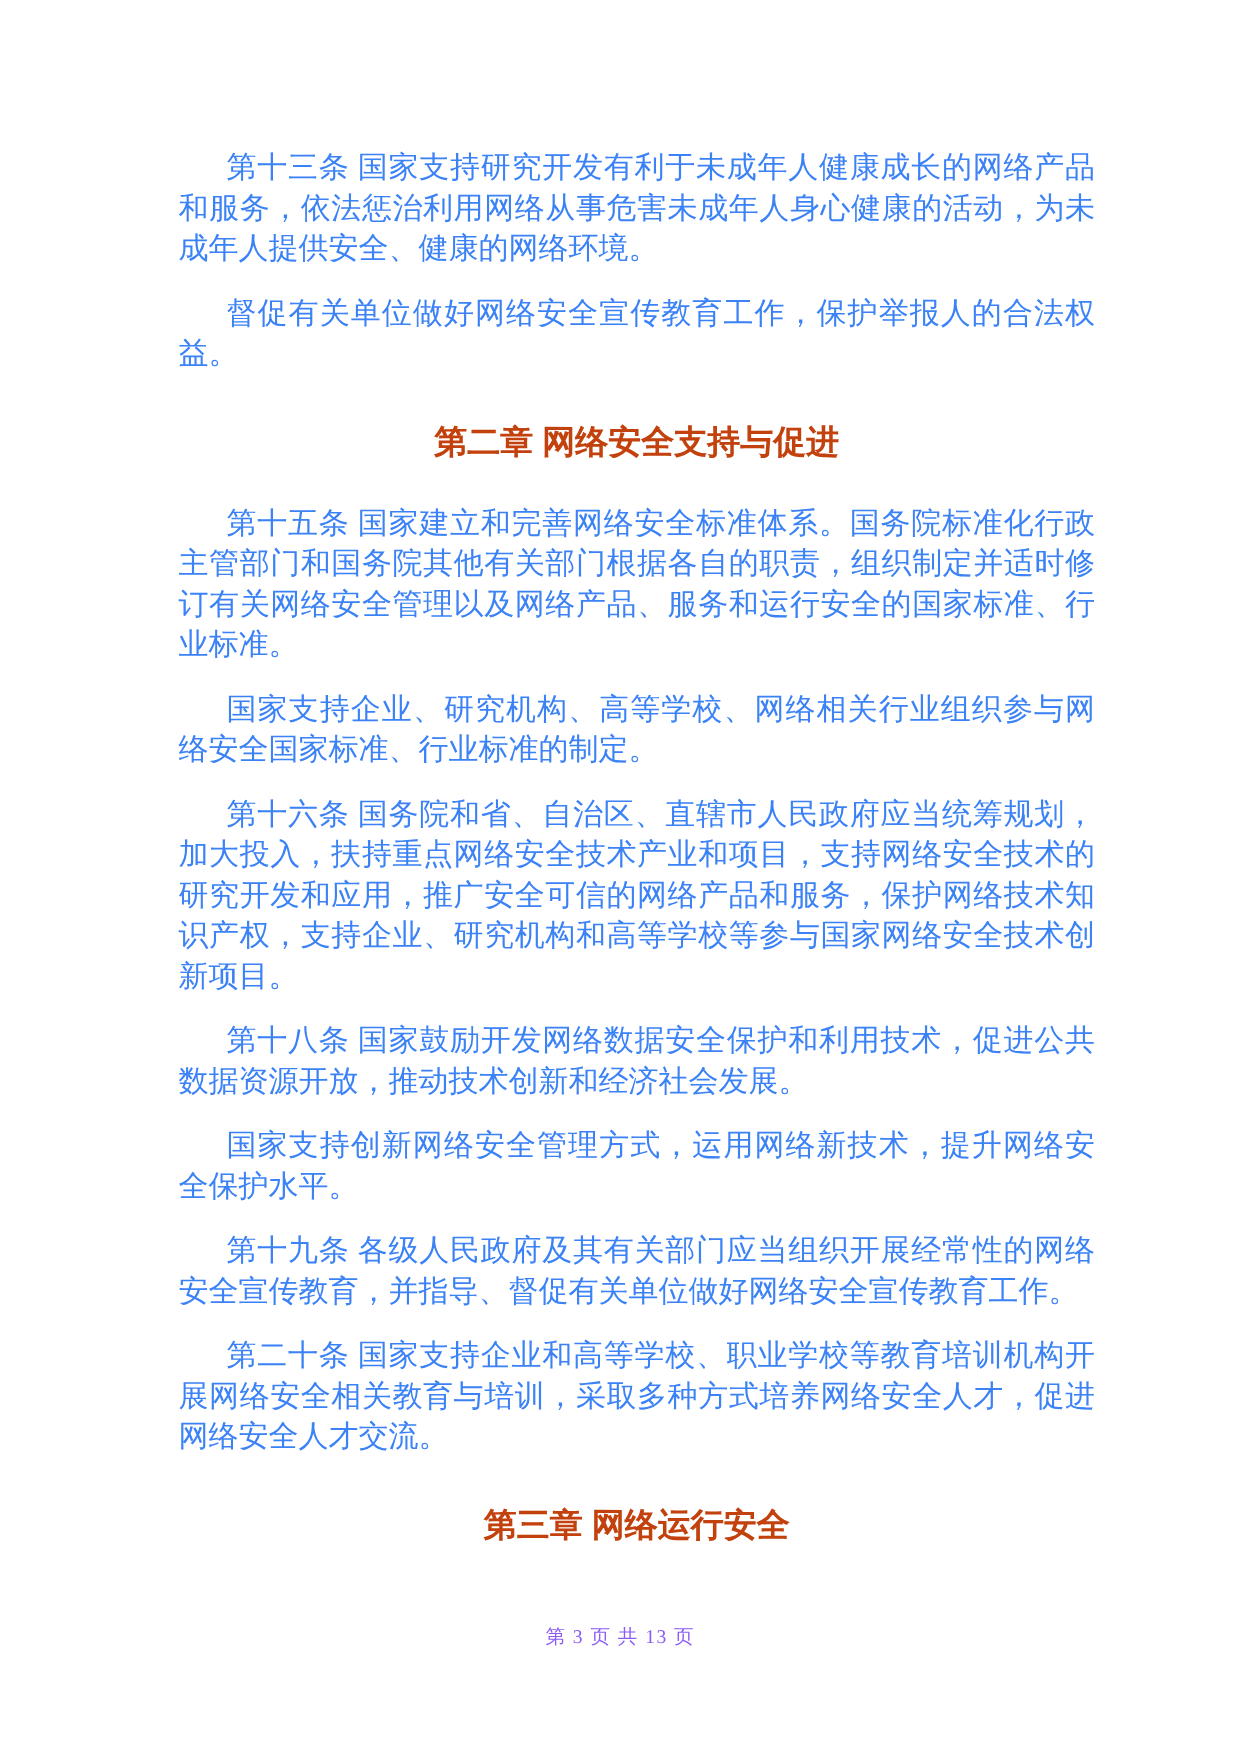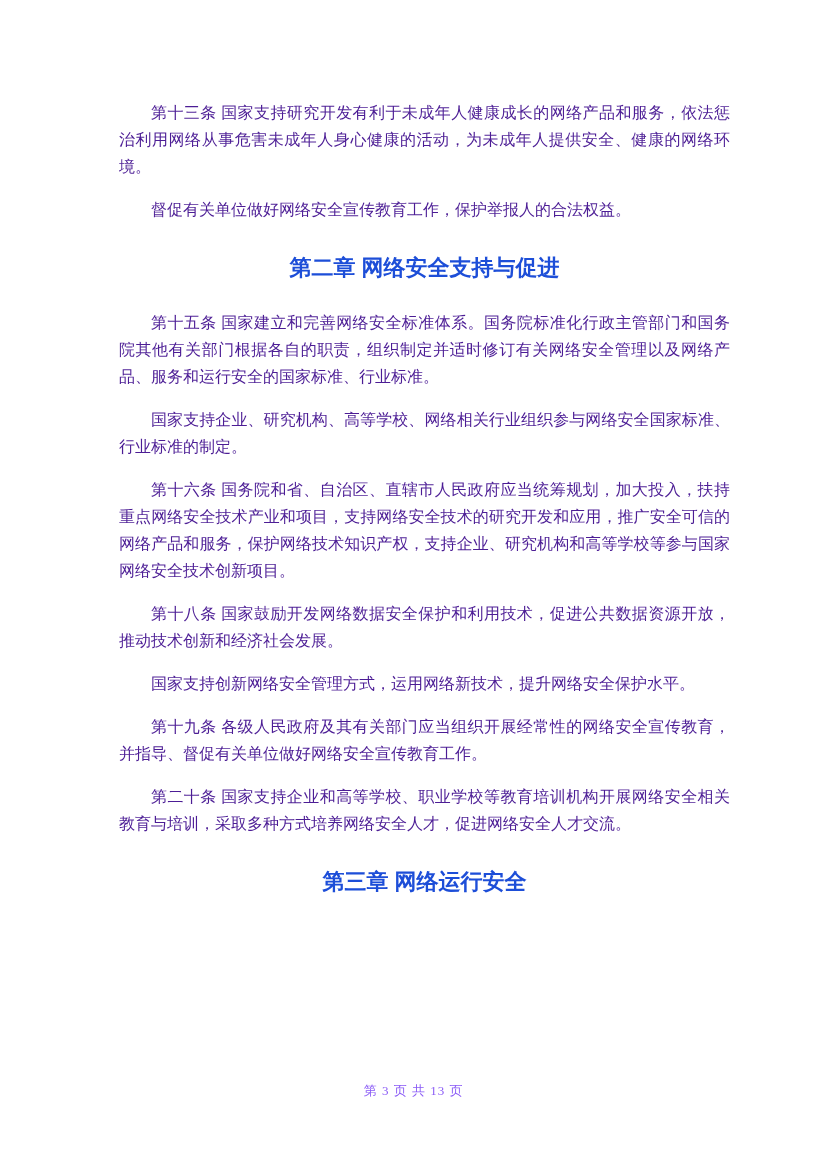--- a/index.html
+++ b/index.html
@@ -16,33 +16,33 @@
   }
   .content {
     position: absolute;
     left: 119px;
     top: 99px;
     width: 611px;
   }
   .para {
     margin: 0 0 16px 0;
     font-family: "Liberation Serif", "DejaVu Serif", serif;
-    font-size: 16px;
+    font-size: 20px;
     line-height: 27px;
-    color: #4c1d95;
+    color: #3b82f6;
     text-align: justify;
     text-indent: 32px;
   }
   .chapter {
     margin: 30px 0 26px 0;
     font-family: "Liberation Sans", "DejaVu Sans", sans-serif;
     font-weight: 700;
     font-size: 22px;
     line-height: 30px;
-    color: #1d4ed8;
+    color: #c2410c;
     text-align: center;
     text-indent: 0;
   }
   .footer {
     position: absolute;
     top: 1083px;
     left: 0;
     width: 827px;
     text-align: center;
     font-family: Liberation Serif, serif;

